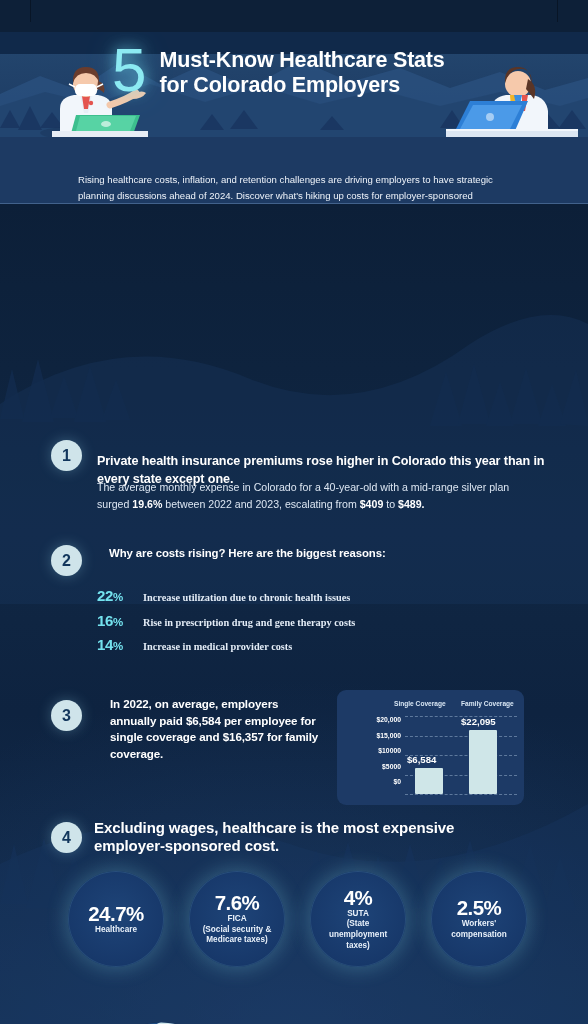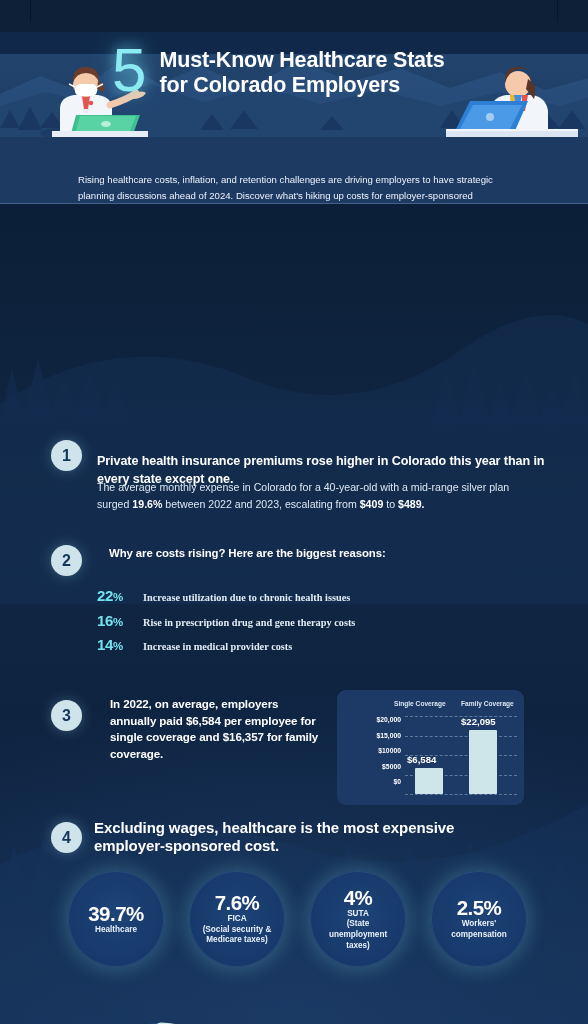--- a/index.html
+++ b/index.html
@@ -307,21 +307,21 @@
         <div class="bar-lbl" style="left: 2px; top: 38.3224px;">$6,584</div>
         <div class="bar" style="left: 64px; width: 28px; height: 63.7923px; background: rgb(207, 230, 232);"></div>
         <div class="bar-lbl" style="left: 56px; top: 0.2077px;">$22,095</div>
       </div>
   </div>
 
   <div class="badge" style="left:51px;top:618px">4</div>
   <div class="head" id="s4-head">Excluding wages, healthcare is the most expensive employer-sponsored cost.</div>
   <div class="circles" id="cost-circles">
       <div class="circ" style="left: 0px;">
-        <div class="cv">39.7%</div>
+        <div class="cv">24.7%</div>
         <div class="cl">Healthcare</div>
       </div>
       <div class="circ" style="left: 121px;">
         <div class="cv">7.6%</div>
         <div class="cl">FICA<br>(Social security &amp;<br>Medicare taxes)</div>
       </div>
       <div class="circ" style="left: 242px;">
         <div class="cv">4%</div>
         <div class="cl">SUTA<br>(State unemployment<br>taxes)</div>
       </div>

